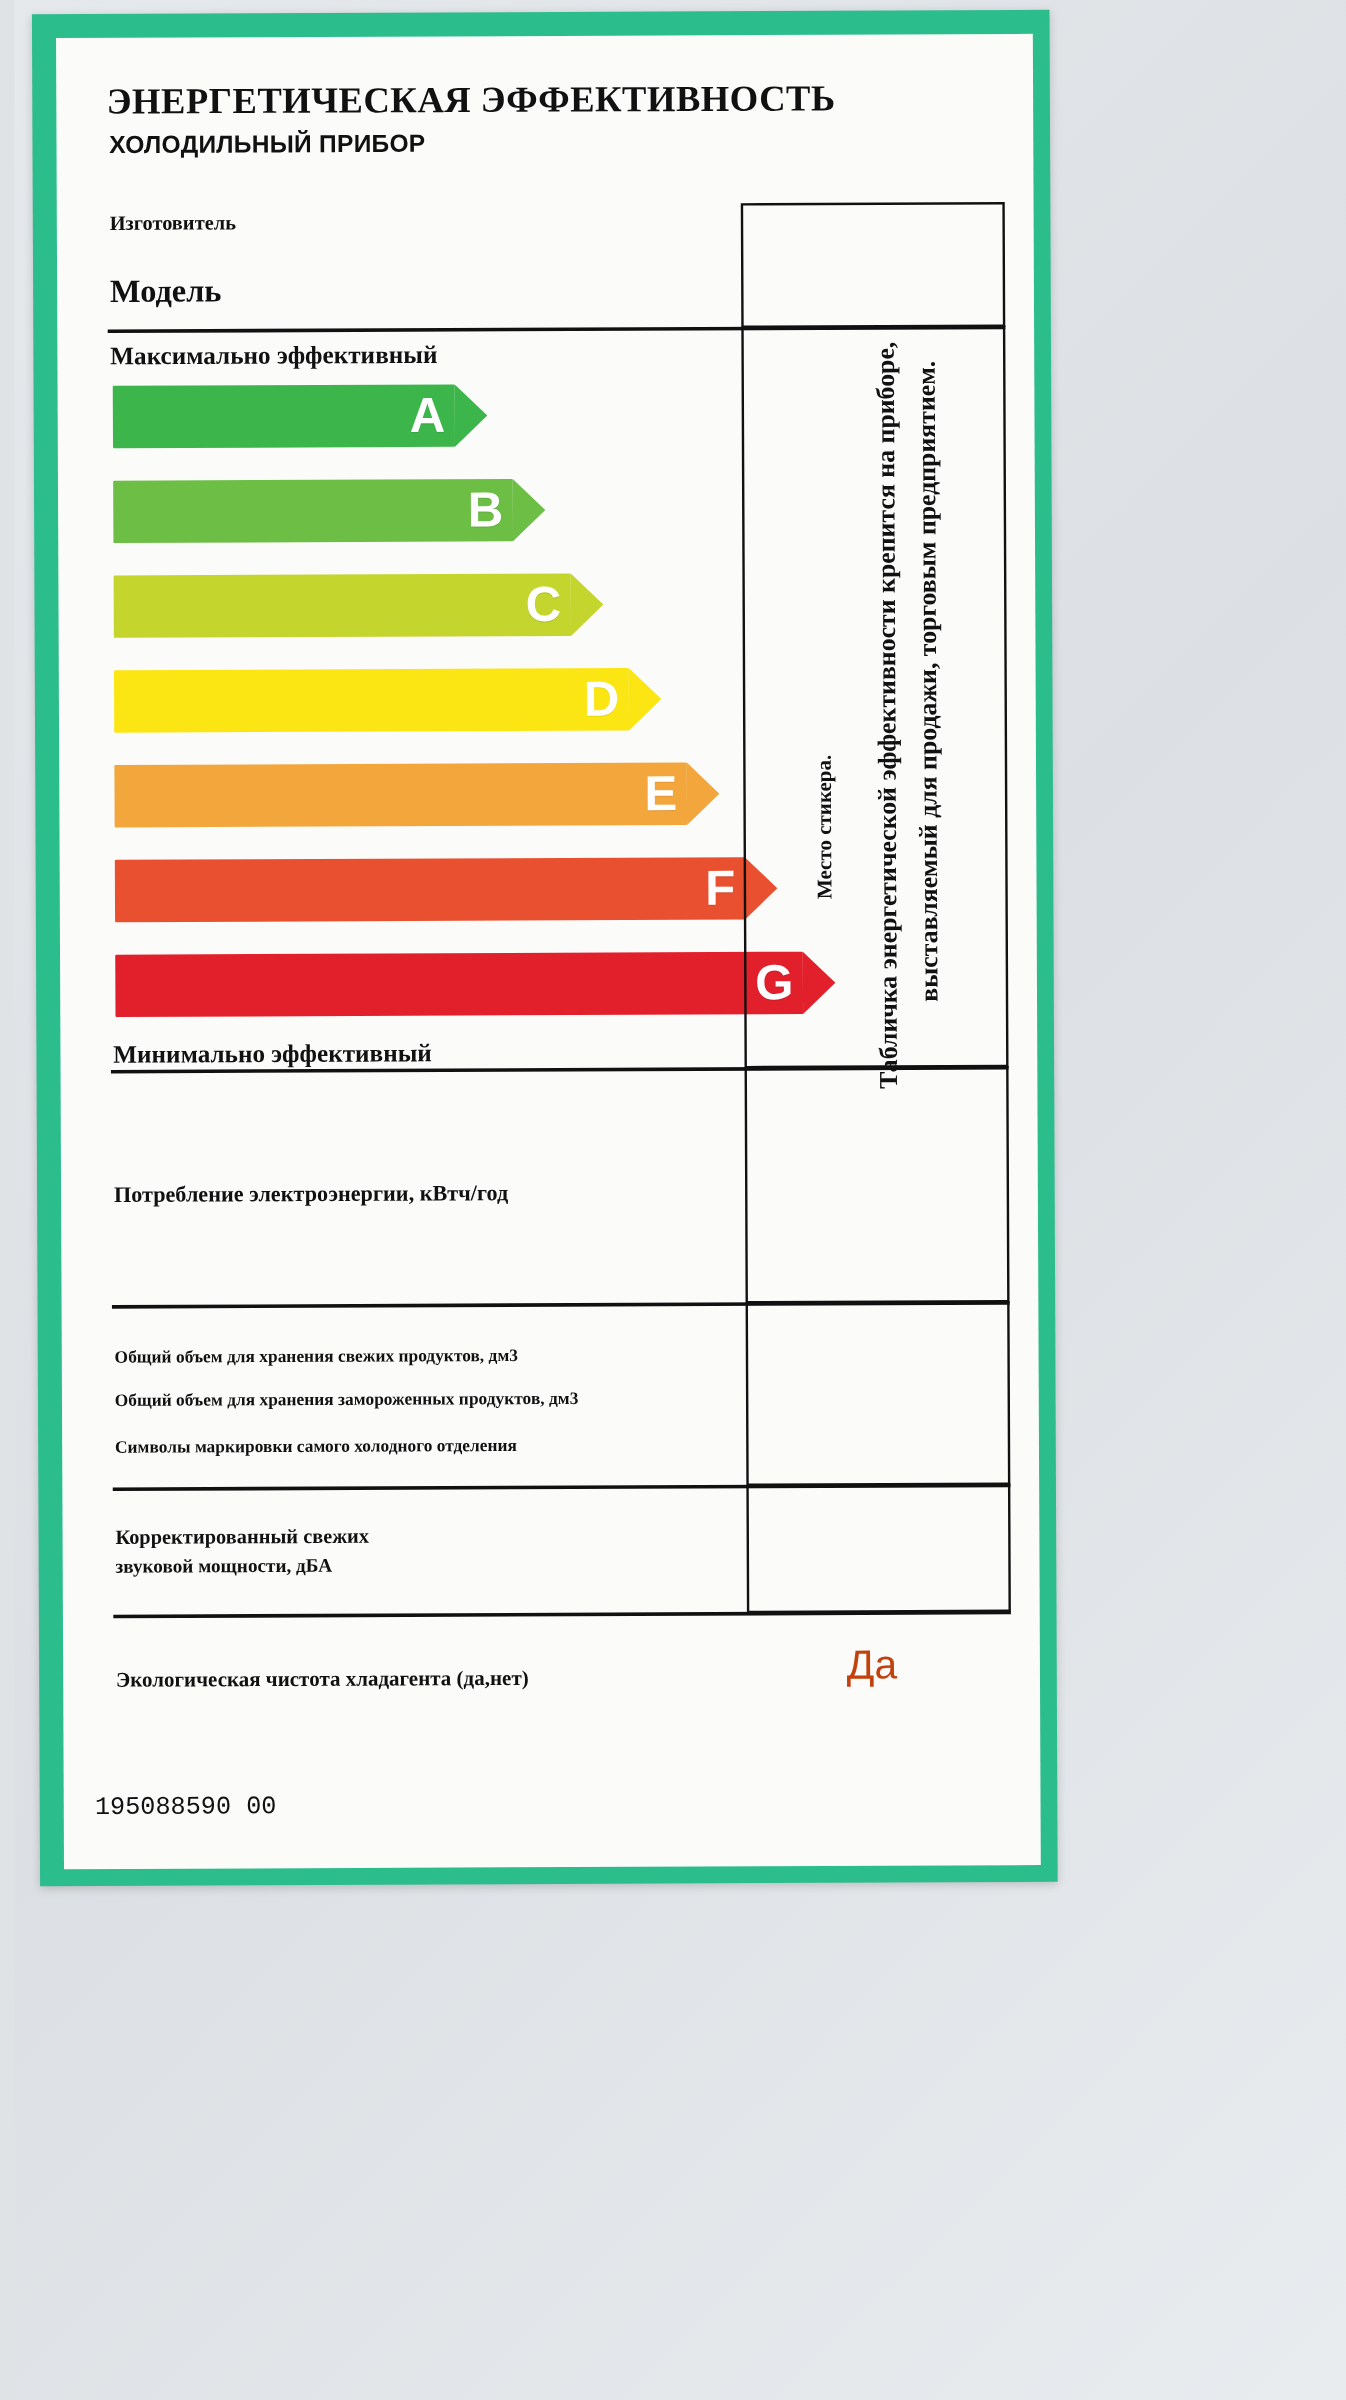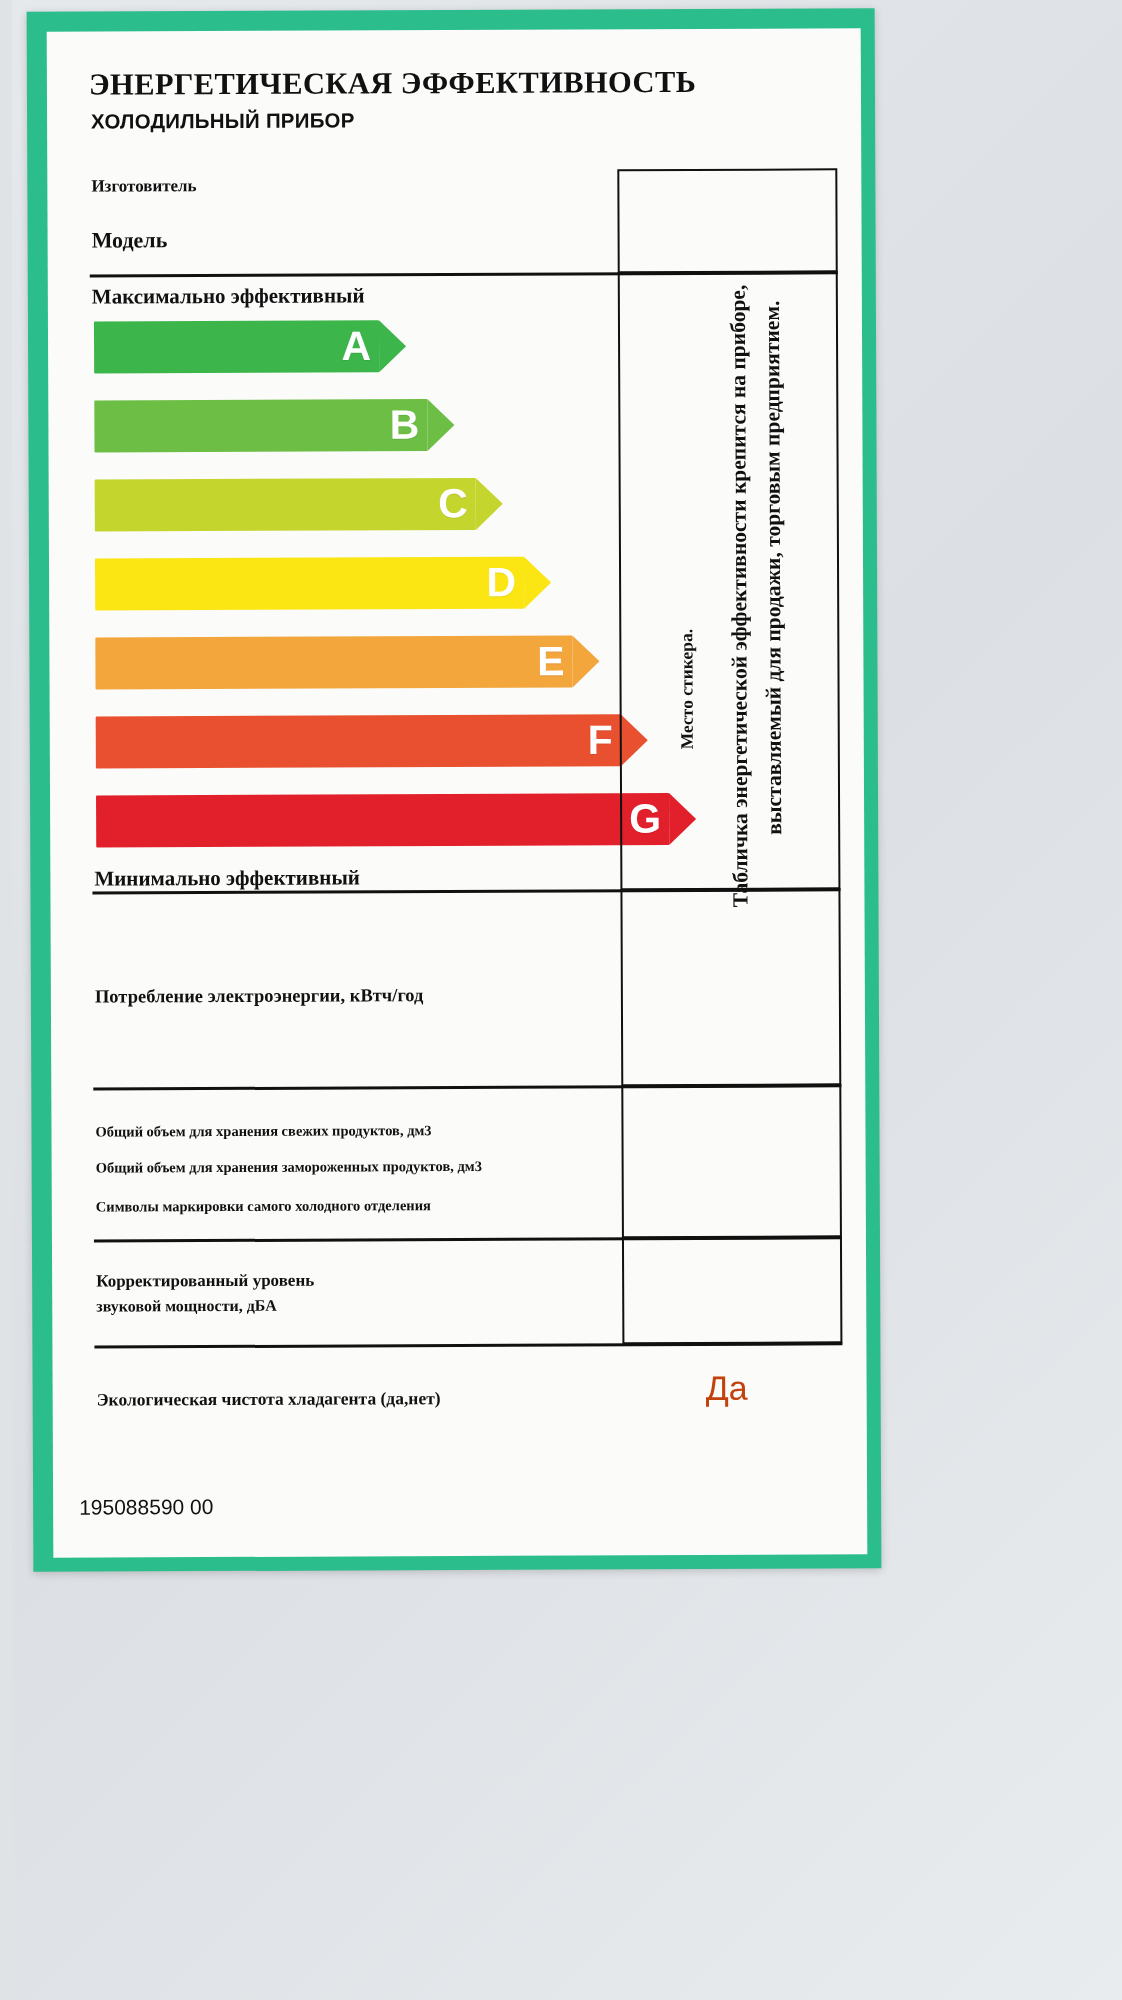--- a/index.html
+++ b/index.html
@@ -62,21 +62,21 @@
     letter-spacing: 0.2px;
   }
   
   .row-label {
     position: absolute;
     font-weight: bold;
     color: #111;
     font-family: "Liberation Serif", serif;
   }
   .manufacturer { left: 44px; top: 145px; font-size: 17px; }
-  .model        { left: 44px; top: 196px; font-size: 22px; text-align: center; }
+  .model        { left: 44px; top: 196px; font-size: 27px; text-align: center; }
   .most-eff     { left: 44px; top: 253px; font-size: 21px; }
   .least-eff    { left: 44px; top: 835px; font-size: 21px; }
   .consumption  { left: 44px; top: 955px; font-size: 18.5px; }
   .vol-fresh    { left: 44px; top: 1092px; font-size: 14.5px; }
   .vol-frozen   { left: 44px; top: 1128px; font-size: 14.5px; }
   .symbols      { left: 44px; top: 1167px; font-size: 14.5px; }
   .noise1       { left: 44px; top: 1240px; font-size: 17px; }
   .noise2       { left: 44px; top: 1266px; font-size: 16px; }
   .eco          { left: 44px; top: 1358px; font-size: 17.5px; }
 
@@ -175,21 +175,21 @@
     text-shadow: 0 1px 0 rgba(0,0,0,0.08);
   }
 
   
   .code {
     position: absolute;
     left: 26px;
     top: 1464px;
     font-size: 21px;
     color: #111;
-    font-family: Liberation Sans, sans-serif;
+    font-family: Liberation Mono, monospace;
   }
 </style>
 </head>
 <body>
 
 <div class="page">
 
   <div class="label-outer">
     <div class="label-inner">
 
@@ -248,21 +248,21 @@
       <div class="row-label consumption">Потребление электроэнергии, кВтч/год</div>
 
       <div class="hline hl-3"></div>
 
       <div class="row-label vol-fresh">Общий объем для хранения свежих продуктов, дм3</div>
       <div class="row-label vol-frozen">Общий объем для хранения замороженных продуктов, дм3</div>
       <div class="row-label symbols">Символы маркировки самого холодного отделения</div>
 
       <div class="hline hl-4"></div>
 
-      <div class="row-label noise1">Корректированный уровень</div>
+      <div class="row-label noise1">Корректированный свежих</div>
       <div class="row-label noise2">звуковой мощности, дБА</div>
 
       <div class="hline hl-5"></div>
 
       <div class="row-label eco">Экологическая чистота хладагента (да,нет)</div>
       <div class="eco-value">Да</div>
 
       <div class="vbox vbox-top"></div>
       <div class="vbox vbox-sticker"></div>
       <div class="vbox vbox-cons"></div>

